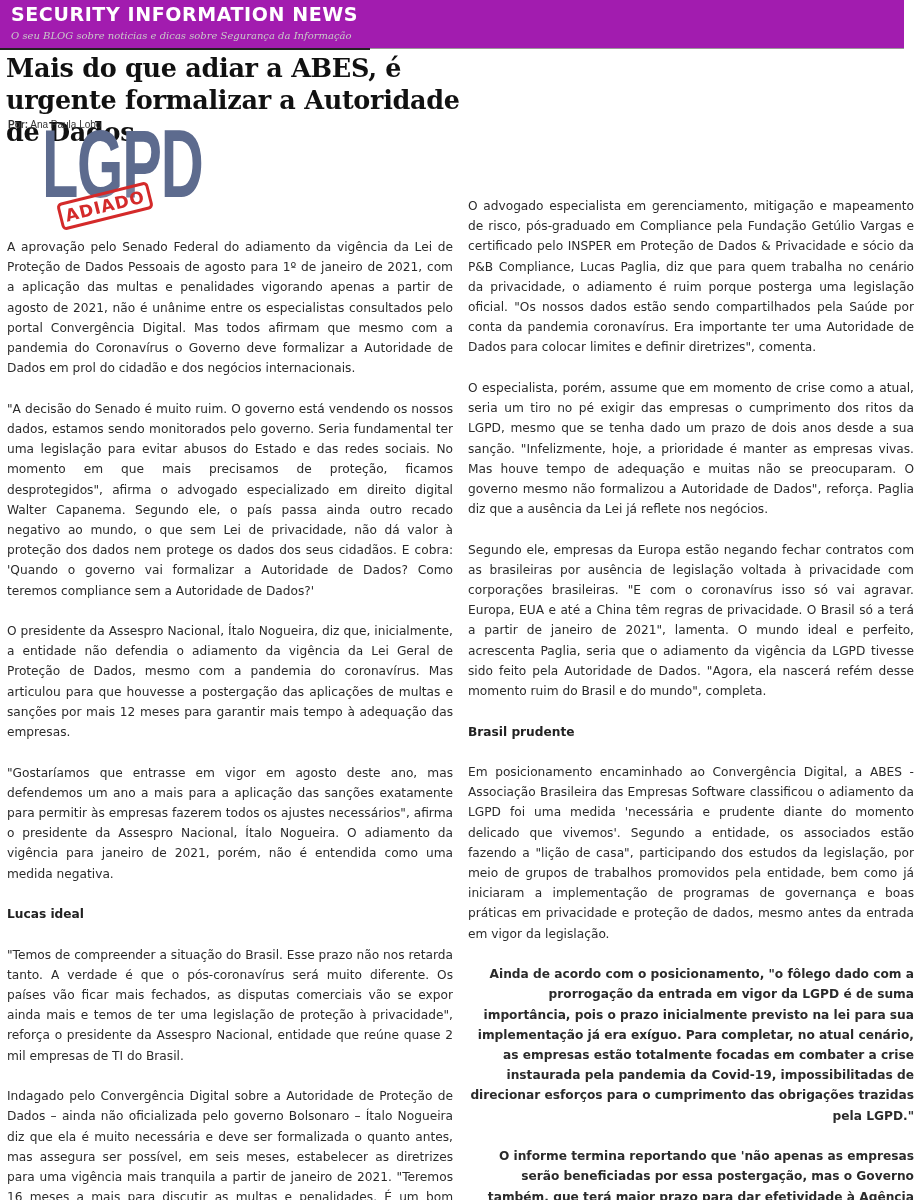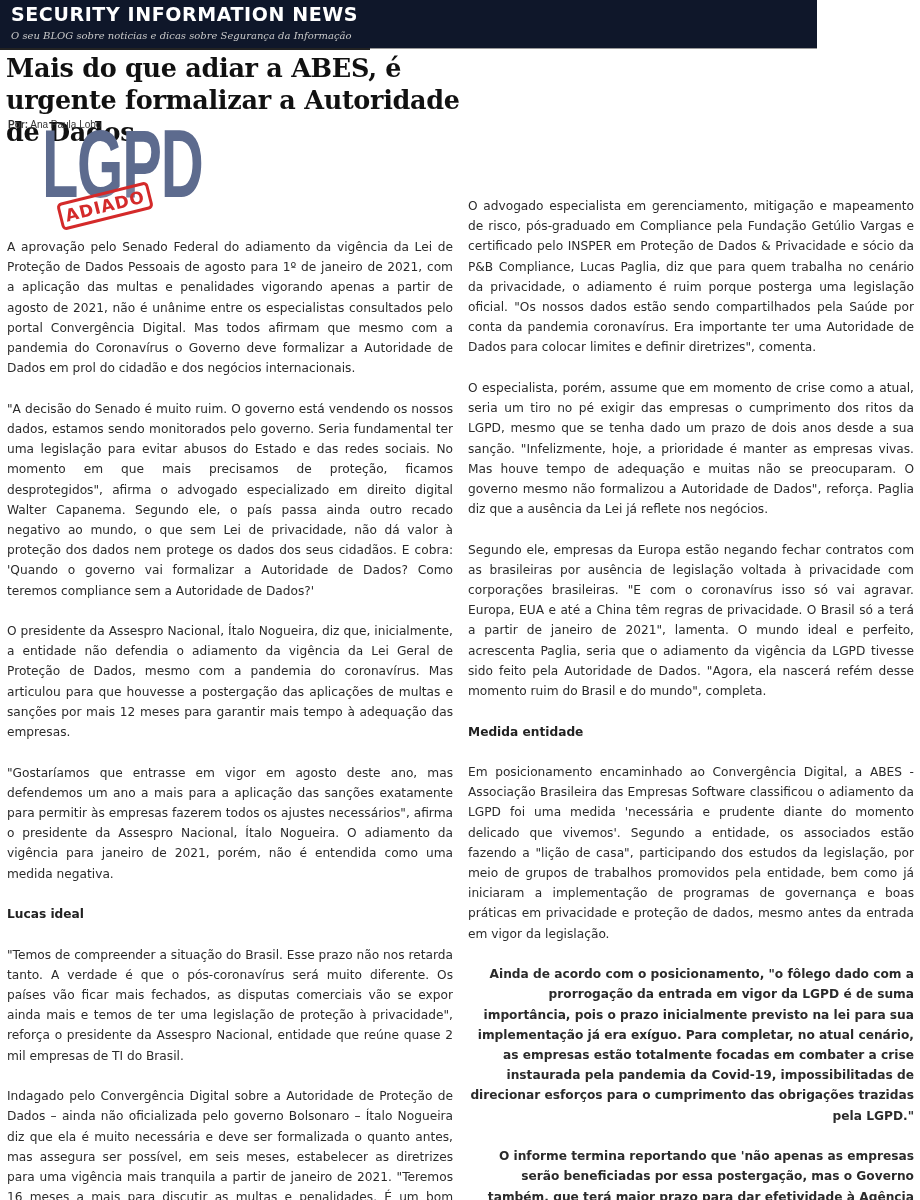--- a/index.html
+++ b/index.html
@@ -11,23 +11,23 @@
       width: 920px;
       height: 1200px;
       position: relative;
       overflow: hidden;
       font-family: "Liberation Sans", sans-serif;
       color: #2b2b2b;
     }
     .header-bar {
       position: absolute;
       left: 0; top: 0;
-      width: 817px;
+      width: 904px;
       height: 48px;
-      background: #0f172a;
+      background: #a21caf;
       border-bottom: 1px solid #9a9a9a;
     }
     .header-bar .under-left {
       position: absolute;
       left: 0; top: 48px;
       width: 370px;
       height: 2px;
       background: #222222;
     }
     .site-title {
@@ -161,17 +161,17 @@
     <p>O presidente da Assespro Nacional, Ítalo Nogueira, diz que, inicialmente, a entidade não defendia o adiamento da vigência da Lei Geral de Proteção de Dados, mesmo com a pandemia do coronavírus. Mas articulou para que houvesse a postergação das aplicações de multas e sanções por mais 12 meses para garantir mais tempo à adequação das empresas.</p>
     <p>"Gostaríamos que entrasse em vigor em agosto deste ano, mas defendemos um ano a mais para a aplicação das sanções exatamente para permitir às empresas fazerem todos os ajustes necessários", afirma o presidente da Assespro Nacional, Ítalo Nogueira. O adiamento da vigência para janeiro de 2021, porém, não é entendida como uma medida negativa.</p>
     <h3>Lucas ideal</h3>
     <p>"Temos de compreender a situação do Brasil. Esse prazo não nos retarda tanto. A verdade é que o pós-coronavírus será muito diferente. Os países vão ficar mais fechados, as disputas comerciais vão se expor ainda mais e temos de ter uma legislação de proteção à privacidade", reforça o presidente da Assespro Nacional, entidade que reúne quase 2 mil empresas de TI do Brasil.</p>
     <p>Indagado pelo Convergência Digital sobre a Autoridade de Proteção de Dados – ainda não oficializada pelo governo Bolsonaro – Ítalo Nogueira diz que ela é muito necessária e deve ser formalizada o quanto antes, mas assegura ser possível, em seis meses, estabelecer as diretrizes para uma vigência mais tranquila a partir de janeiro de 2021. "Teremos 16 meses a mais para discutir as multas e penalidades. É um bom tempo de adequação", diz. O presidente da Assespro não acredita que a Câmara vá mexer no texto aprovado pelo Senado. "Esse texto converge para o entendimento atual do Brasil. Não acredito que a Câmara tente mudar ou não aprovar o que virá do Senado", completa.</p>
   </div>
 <div class="col col-right" id="col-right">
     <p>O advogado especialista em gerenciamento, mitigação e mapeamento de risco, pós-graduado em Compliance pela Fundação Getúlio Vargas e certificado pelo INSPER em Proteção de Dados &amp; Privacidade e sócio da P&amp;B Compliance, Lucas Paglia, diz que para quem trabalha no cenário da privacidade, o adiamento é ruim porque posterga uma legislação oficial. "Os nossos dados estão sendo compartilhados pela Saúde por conta da pandemia coronavírus. Era importante ter uma Autoridade de Dados para colocar limites e definir diretrizes", comenta.</p>
     <p>O especialista, porém, assume que em momento de crise como a atual, seria um tiro no pé exigir das empresas o cumprimento dos ritos da LGPD, mesmo que se tenha dado um prazo de dois anos desde a sua sanção. "Infelizmente, hoje, a prioridade é manter as empresas vivas. Mas houve tempo de adequação e muitas não se preocuparam. O governo mesmo não formalizou a Autoridade de Dados", reforça. Paglia diz que a ausência da Lei já reflete nos negócios.</p>
     <p>Segundo ele, empresas da Europa estão negando fechar contratos com as brasileiras por ausência de legislação voltada à privacidade com corporações brasileiras. "E com o coronavírus isso só vai agravar. Europa, EUA e até a China têm regras de privacidade. O Brasil só a terá a partir de janeiro de 2021", lamenta. O mundo ideal e perfeito, acrescenta Paglia, seria que o adiamento da vigência da LGPD tivesse sido feito pela Autoridade de Dados. "Agora, ela nascerá refém desse momento ruim do Brasil e do mundo", completa.</p>
-    <h3>Medida entidade</h3>
+    <h3>Brasil prudente</h3>
     <p>Em posicionamento encaminhado ao Convergência Digital, a ABES -Associação Brasileira das Empresas Software classificou o adiamento da LGPD foi uma medida 'necessária e prudente diante do momento delicado que vivemos'. Segundo a entidade, os associados estão fazendo a "lição de casa", participando dos estudos da legislação, por meio de grupos de trabalhos promovidos pela entidade, bem como já iniciaram a implementação de programas de governança e boas práticas em privacidade e proteção de dados, mesmo antes da entrada em vigor da legislação.</p>
     <p class="ragged">Ainda de acordo com o posicionamento, "o fôlego dado com a prorrogação da entrada em vigor da LGPD é de suma importância, pois o prazo inicialmente previsto na lei para sua implementação já era exíguo. Para completar, no atual cenário, as empresas estão totalmente focadas em combater a crise instaurada pela pandemia da Covid-19, impossibilitadas de direcionar esforços para o cumprimento das obrigações trazidas pela LGPD."</p>
     <p class="ragged">O informe termina reportando que 'não apenas as empresas serão beneficiadas por essa postergação, mas o Governo também, que terá maior prazo para dar efetividade à Agência Nacional de Proteção de Dados (ANPD), a qual deverá ter o compromisso de promover a educação, a conscientização e a transparência, e ser formada por um colegiado cujos membros devem refletir pluralidade e tecnicidade, possibilitando a segurança jurídica ao setor empresarial e à sociedade civil. '</p>
   </div>
 
 </body></html>

